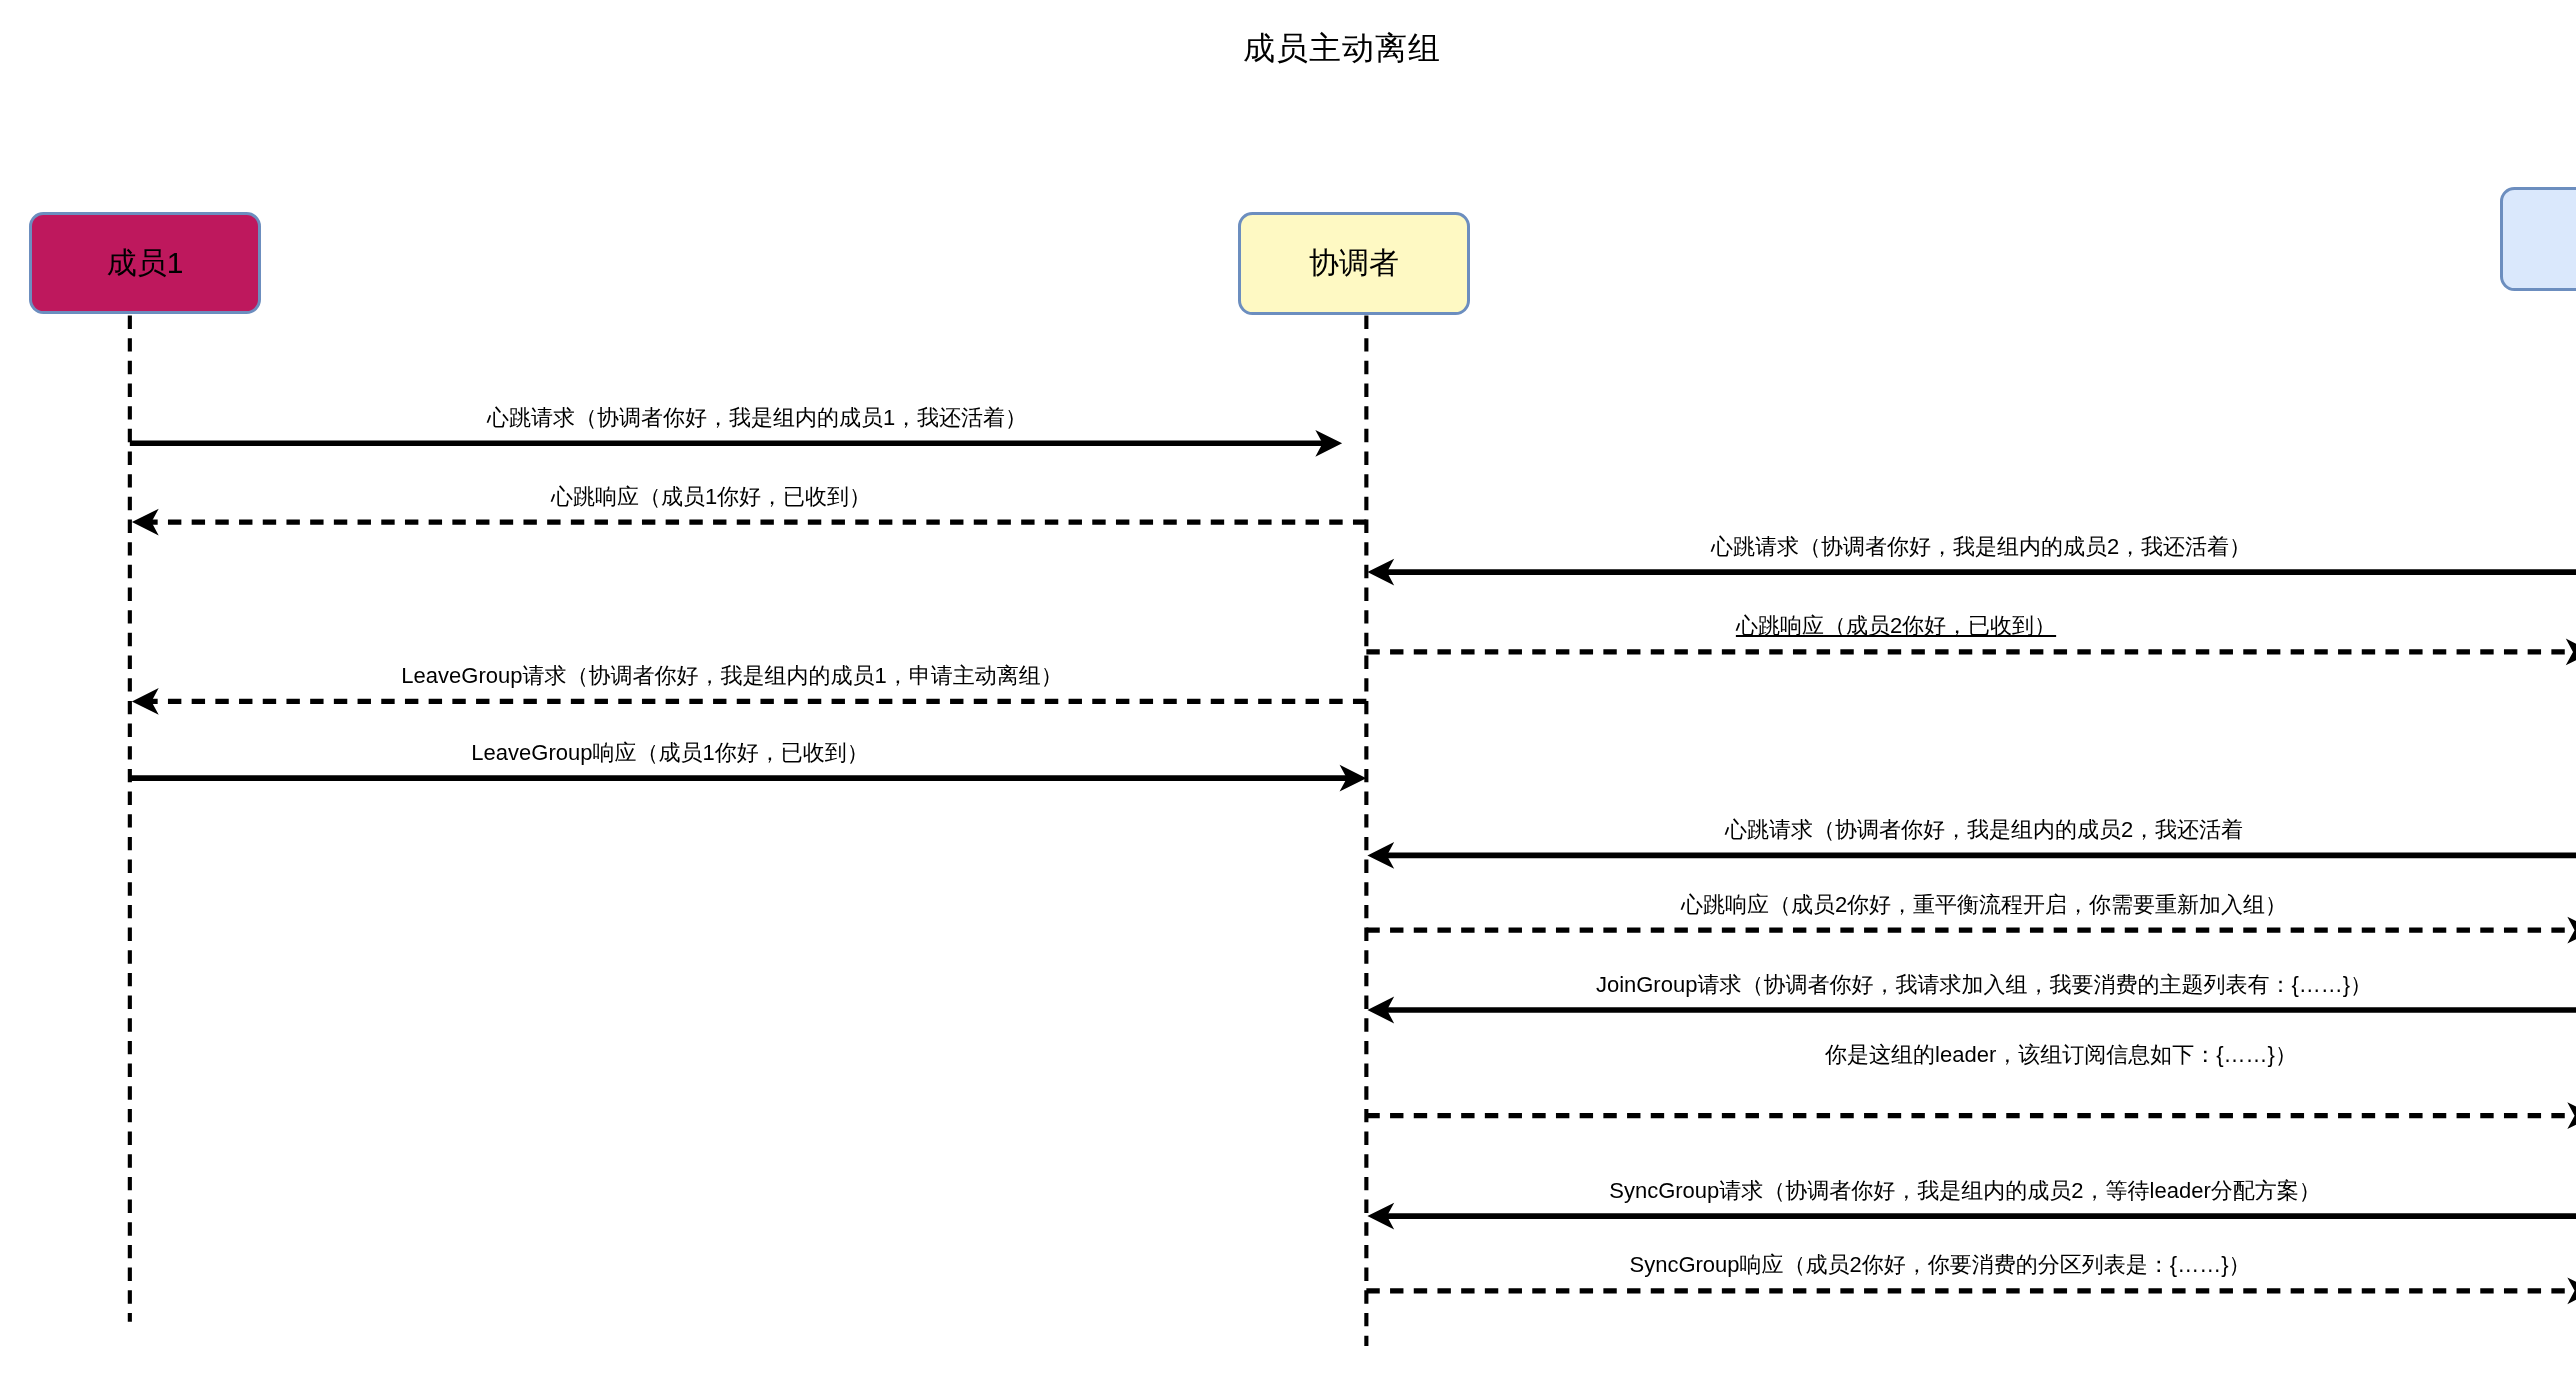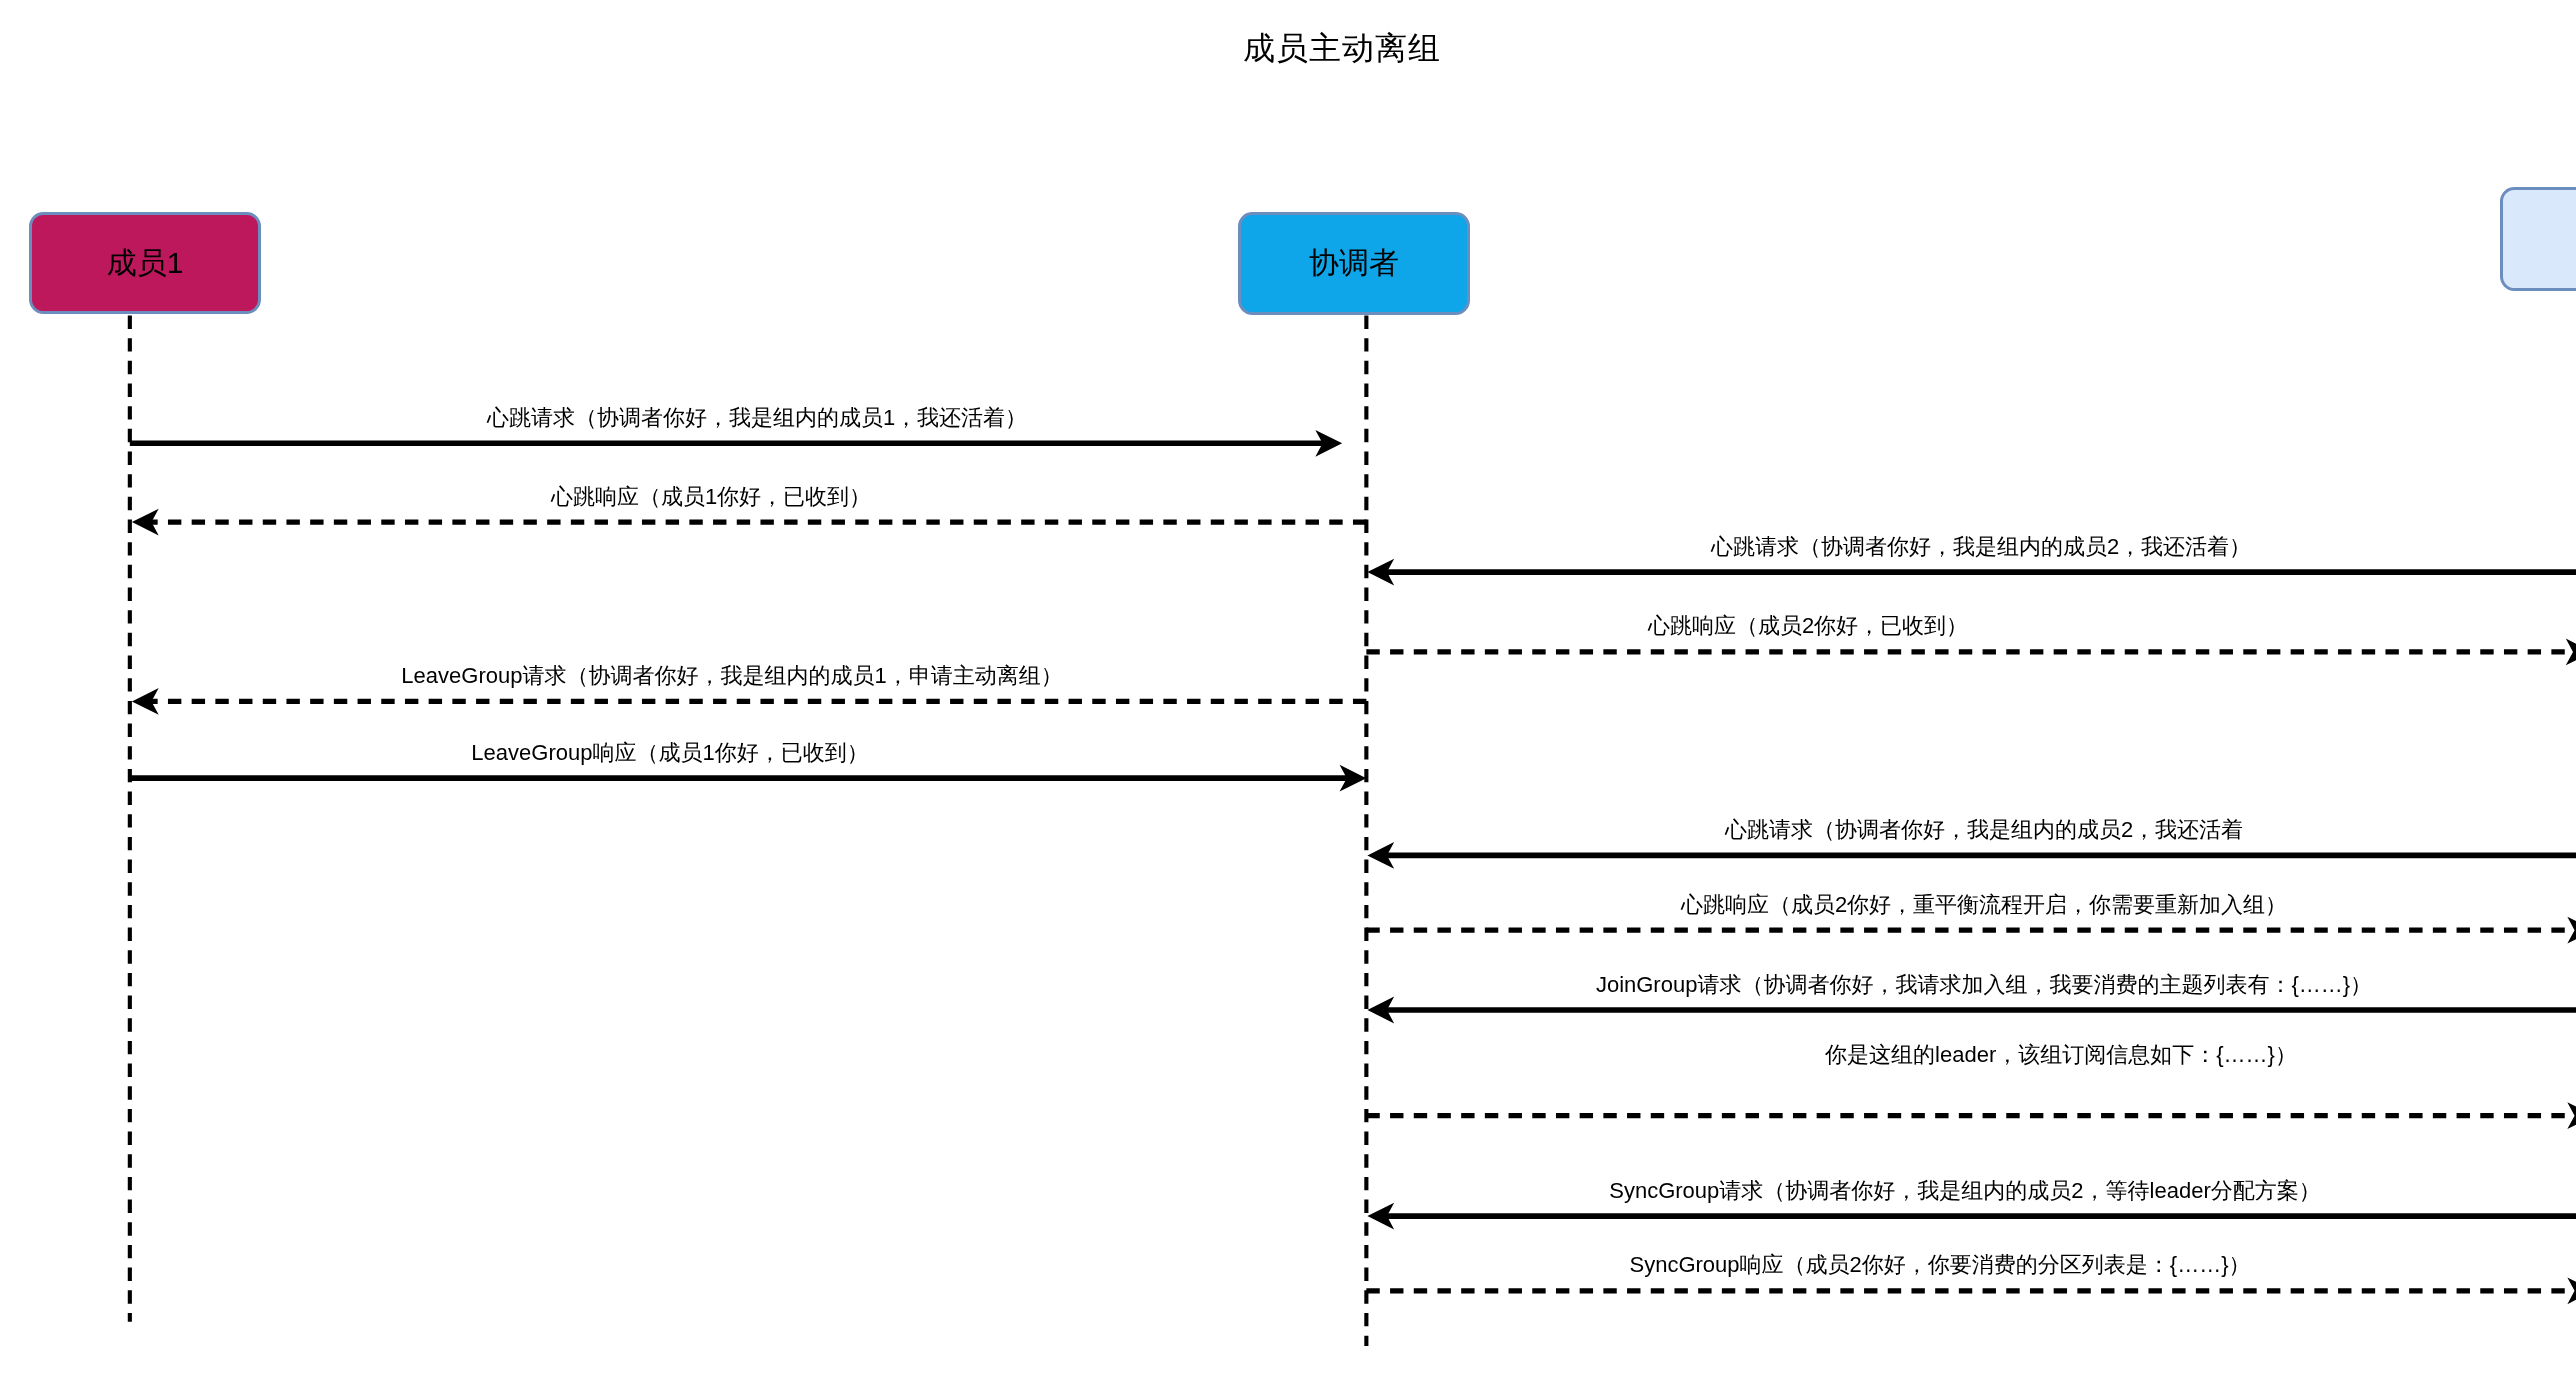--- a/index.html
+++ b/index.html
@@ -82,36 +82,36 @@
       <line x1="5052" y1="2360" x2="2688" y2="2360" stroke="#000000" stroke-width="11"></line>
       <polygon points="2654,2360 2706,2334 2692,2360 2706,2386" fill="#000000"></polygon>
       <line x1="2652" y1="2505" x2="5001" y2="2505" stroke="#000000" stroke-width="10" stroke-dasharray="26 20"></line>
       <polygon points="5035,2505 4983,2479 4997,2505 4983,2531" fill="#000000"></polygon>
     </svg>
   <div class="diagram-title" style="left:1342px; top:27px;">成员主动离组</div>
   <div id="nodes-layer">
       <div class="pbox" style="left: 29px; top: 212px; width: 232px; height: 102px; background: #be185d; border: 3.6px solid rgb(108, 142, 191);">
         <span class="plabel">成员1</span>
       </div>
-      <div class="pbox" style="left: 1238px; top: 212px; width: 232px; height: 103px; background: #0ea5e9; border: 3.6px solid rgb(108, 142, 191);">
+      <div class="pbox" style="left: 1238px; top: 212px; width: 232px; height: 103px; background: #fef9c3; border: 3.6px solid rgb(108, 142, 191);">
         <span class="plabel">协调者</span>
       </div>
       <div class="pbox" style="left: 2500px; top: 187px; width: 233px; height: 104px; background: rgb(218, 232, 252); border: 3.6px solid rgb(108, 142, 191);"></div>
     </div>
   <div id="labels-layer">
       <div class="msg-label" style="left: 757px; top: 400px;">
         <div>心跳请求（协调者你好，我是组内的成员1，我还活着）</div>
       </div>
       <div class="msg-label" style="left: 711px; top: 479px;">
         <div>心跳响应（成员1你好，已收到）</div>
       </div>
       <div class="msg-label" style="left: 1981px; top: 529px;">
         <div>心跳请求（协调者你好，我是组内的成员2，我还活着）</div>
       </div>
-      <div class="msg-label" style="left: 1808px; top: 608px;">
+      <div class="msg-label" style="left: 1896px; top: 608px; text-decoration: underline;">
         <div>心跳响应（成员2你好，已收到）</div>
       </div>
       <div class="msg-label" style="left: 732px; top: 658px;">
         <div>LeaveGroup请求（协调者你好，我是组内的成员1，申请主动离组）</div>
       </div>
       <div class="msg-label" style="left: 670px; top: 735px;">
         <div>LeaveGroup响应（成员1你好，已收到）</div>
       </div>
       <div class="msg-label" style="left: 1984px; top: 812px;">
         <div>心跳请求（协调者你好，我是组内的成员2，我还活着</div>

